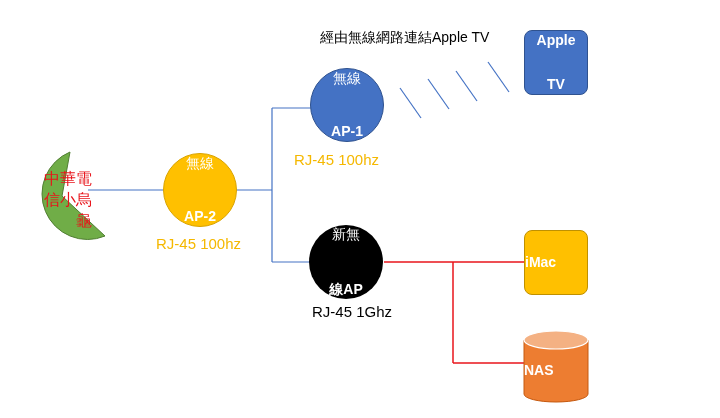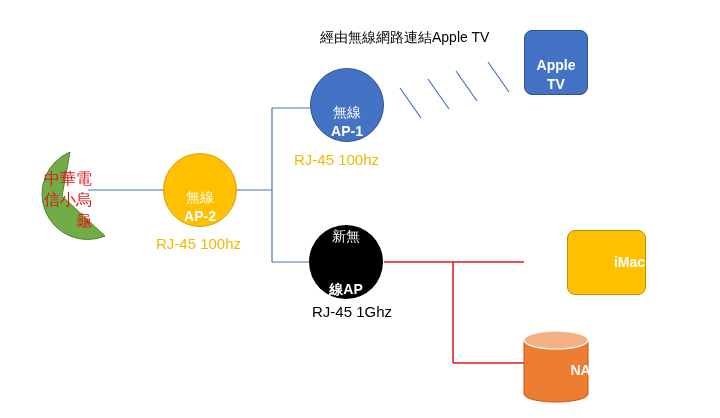--- a/index.html
+++ b/index.html
@@ -1,19 +1,19 @@
 <!DOCTYPE html>
 <html><head>
 <meta charset="utf-8">
 <style>
   html, body { margin:0; padding:0; background:#ffffff; }
   body { width:720px; height:418px; position:relative; overflow:hidden;
          font-family:"Liberation Sans", "DejaVu Sans", sans-serif; }
   svg.wires { position:absolute; left:0; top:0; }
-  .node { position:absolute; display:flex; align-items:center; justify-content:flex-end;
+  .node { position:absolute; display:flex; align-items:center; justify-content:space-between;
           text-align:center; color:#fff; font-size:14px; line-height:19px; box-sizing:border-box; }
   .circle { border-radius:50%; }
   .label { position:absolute; white-space:nowrap; font-size:15px; }
   .node span { display:block; }
   .pac-text { position:absolute; left:40px; top:168px; width:52px; text-align:right;
               color:#e8141b; font-size:16px; line-height:21px; }
 </style>
 </head>
 <body>
 
@@ -66,19 +66,19 @@
 </div>
 <div class="label" style="left:312px;top:303px;color:#000000;">RJ-45 1Ghz</div>
 
 <div class="label" style="left:320px;top:29px;color:#000000;font-size:14px;">經由無線網路連結Apple TV</div>
 
 <div class="node" style="left:524px;top:30px;width:64px;height:65px;background:#4472c4;border:1px solid #2f528f;border-radius:8px;flex-direction:column;">
   <span style="font-weight:bold">Apple</span>
   <span style="font-weight:bold">TV</span>
 </div>
 
-<div class="node" style="left:524px;top:230px;width:79px;height:65px;background:#ffc000;border:1px solid #bf9000;border-radius:8px;margin-left:43px;">
+<div class="node" style="left:524px;top:230px;width:64px;height:65px;background:#ffc000;border:1px solid #bf9000;border-radius:8px;">
   <span style="font-weight:bold">iMac</span>
 </div>
 
 <div class="node" style="left:524px;top:352px;width:76px;height:36px;">
   <span style="font-weight:bold">NAS</span>
 </div>
 
 </body></html>

